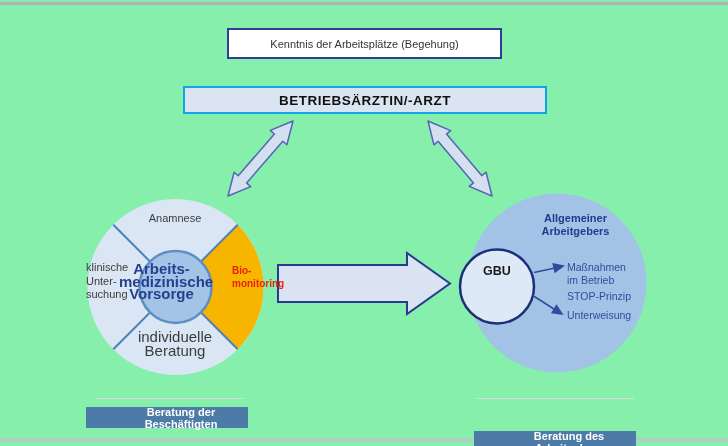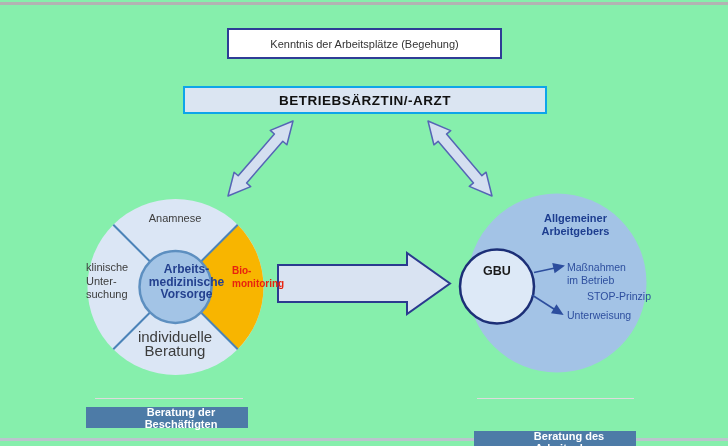--- a/index.html
+++ b/index.html
@@ -28,28 +28,28 @@
   .footer-label{
     top:407px;width:162px;height:21px;background:#4d7ba7;color:#ffffff;
     font-size:11px;font-weight:bold;padding-left:28px;
   }
   svg{position:absolute;left:0;top:0;}
   .t{position:absolute;line-height:13.5px;}
   .t-anamnese{left:125px;top:212px;width:100px;text-align:center;font-size:11px;}
   .t-klinische{left:86px;top:261px;width:64px;text-align:left;font-size:11px;}
   .t-bio{left:205px;top:264px;width:64px;text-align:left;font-size:10px;font-weight:bold;color:#e8220e;line-height:13px;margin-left:27px;}
   .t-individuelle{left:125px;top:330px;width:100px;text-align:center;font-size:15px;}
-  .t-center{left:144px;top:263px;width:85px;text-align:center;font-size:12px;font-weight:bold;color:#24418f;line-height:12.5px;}
+  .t-center{left:119px;top:263px;width:85px;text-align:center;font-size:15px;font-weight:bold;color:#24418f;line-height:12.5px;}
   .t-flow{left:283px;top:263px;width:130px;text-align:left;font-size:9.5px;letter-spacing:-0.35px;line-height:13px;color:#3c3c3c;}
   .t-as-title{left:533px;top:212px;width:85px;text-align:center;font-size:11px;font-weight:bold;color:#1d3d8f;line-height:12.5px;}
   .t-gbu{left:467px;top:264px;width:60px;text-align:center;font-size:12.5px;font-weight:bold;color:#1a1a1a;line-height:14px;}
   .t-gbu-sub{left:457px;top:279px;width:80px;text-align:center;font-size:8.5px;color:#333;line-height:10px;}
   .t-item{left:567px;text-align:left;font-size:10.5px;color:#2d4e9e;line-height:12.5px;}
   .t-item-0{top:261px;width:70px;}
-  .t-item-1{top:290px;width:80px;margin-left:20px;}
+  .t-item-1{top:290px;width:80px;}
   .t-item-2{top:309px;width:80px;}
 </style>
 </head>
 <body>
 
 <div class="stage">
 
   <div class="rule rule-top"></div>
   <div class="rule rule-bottom"></div>
   <div class="faint" style="left:95px;width:148px;"></div>

